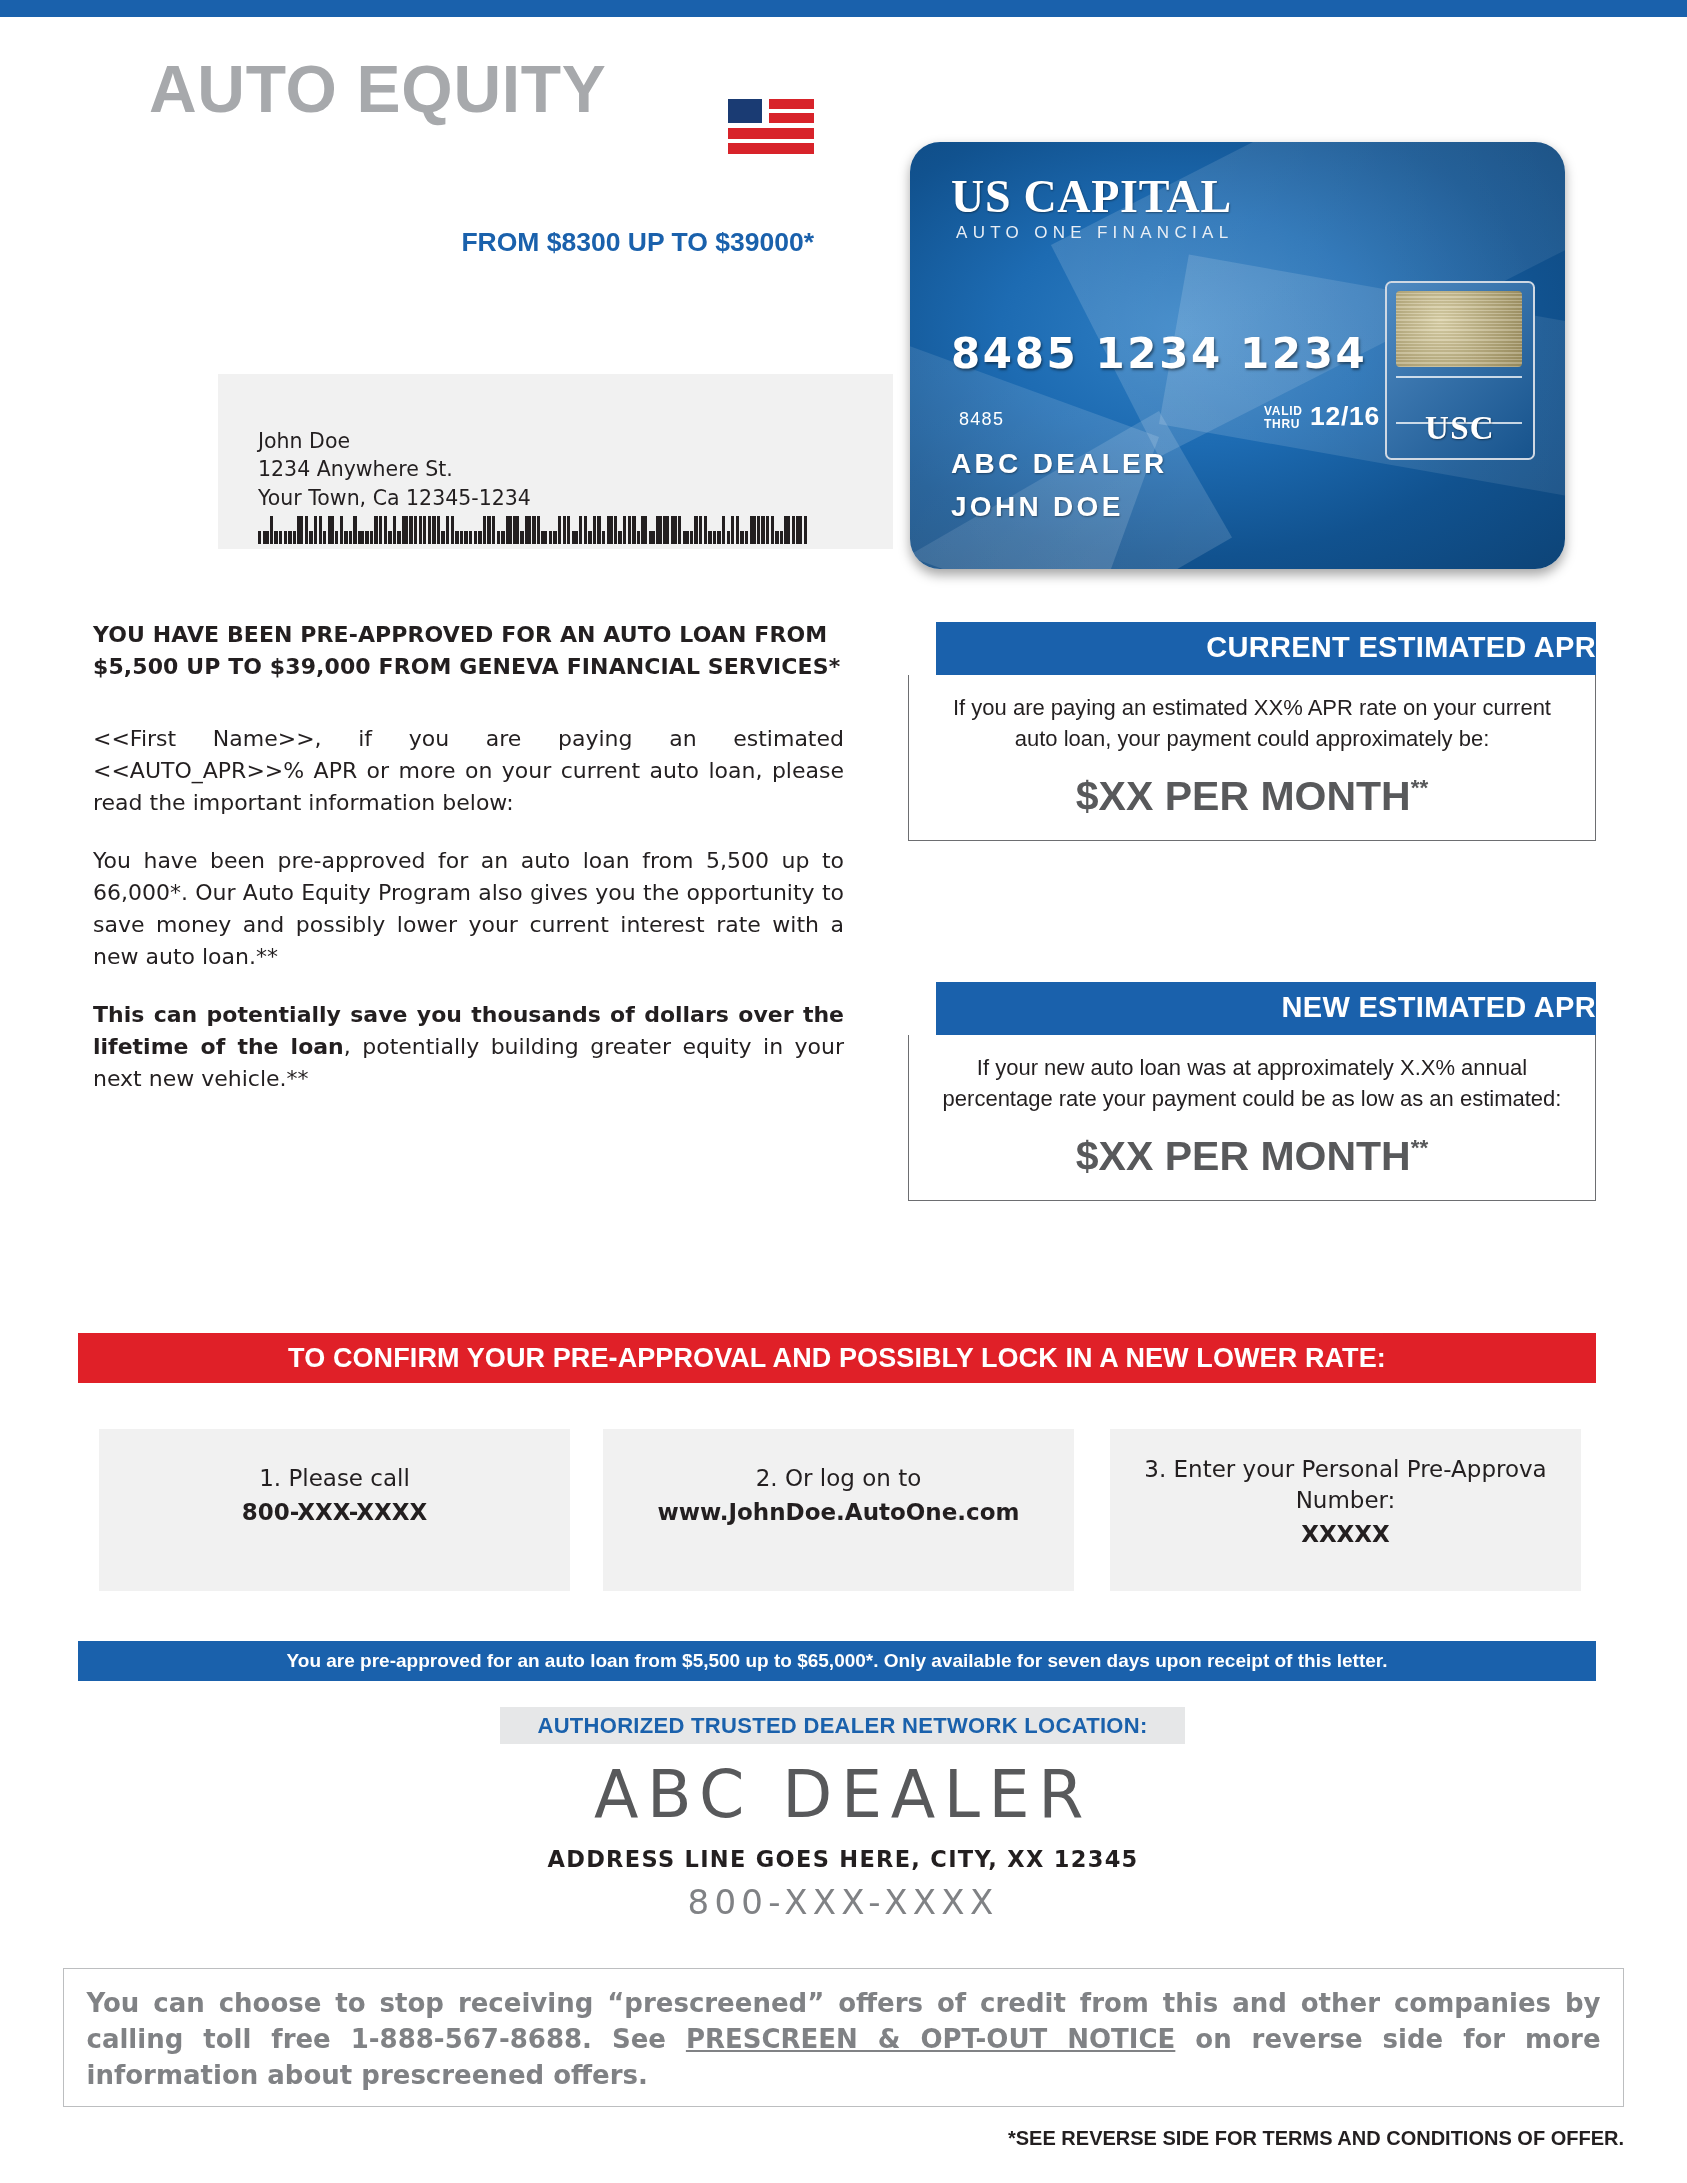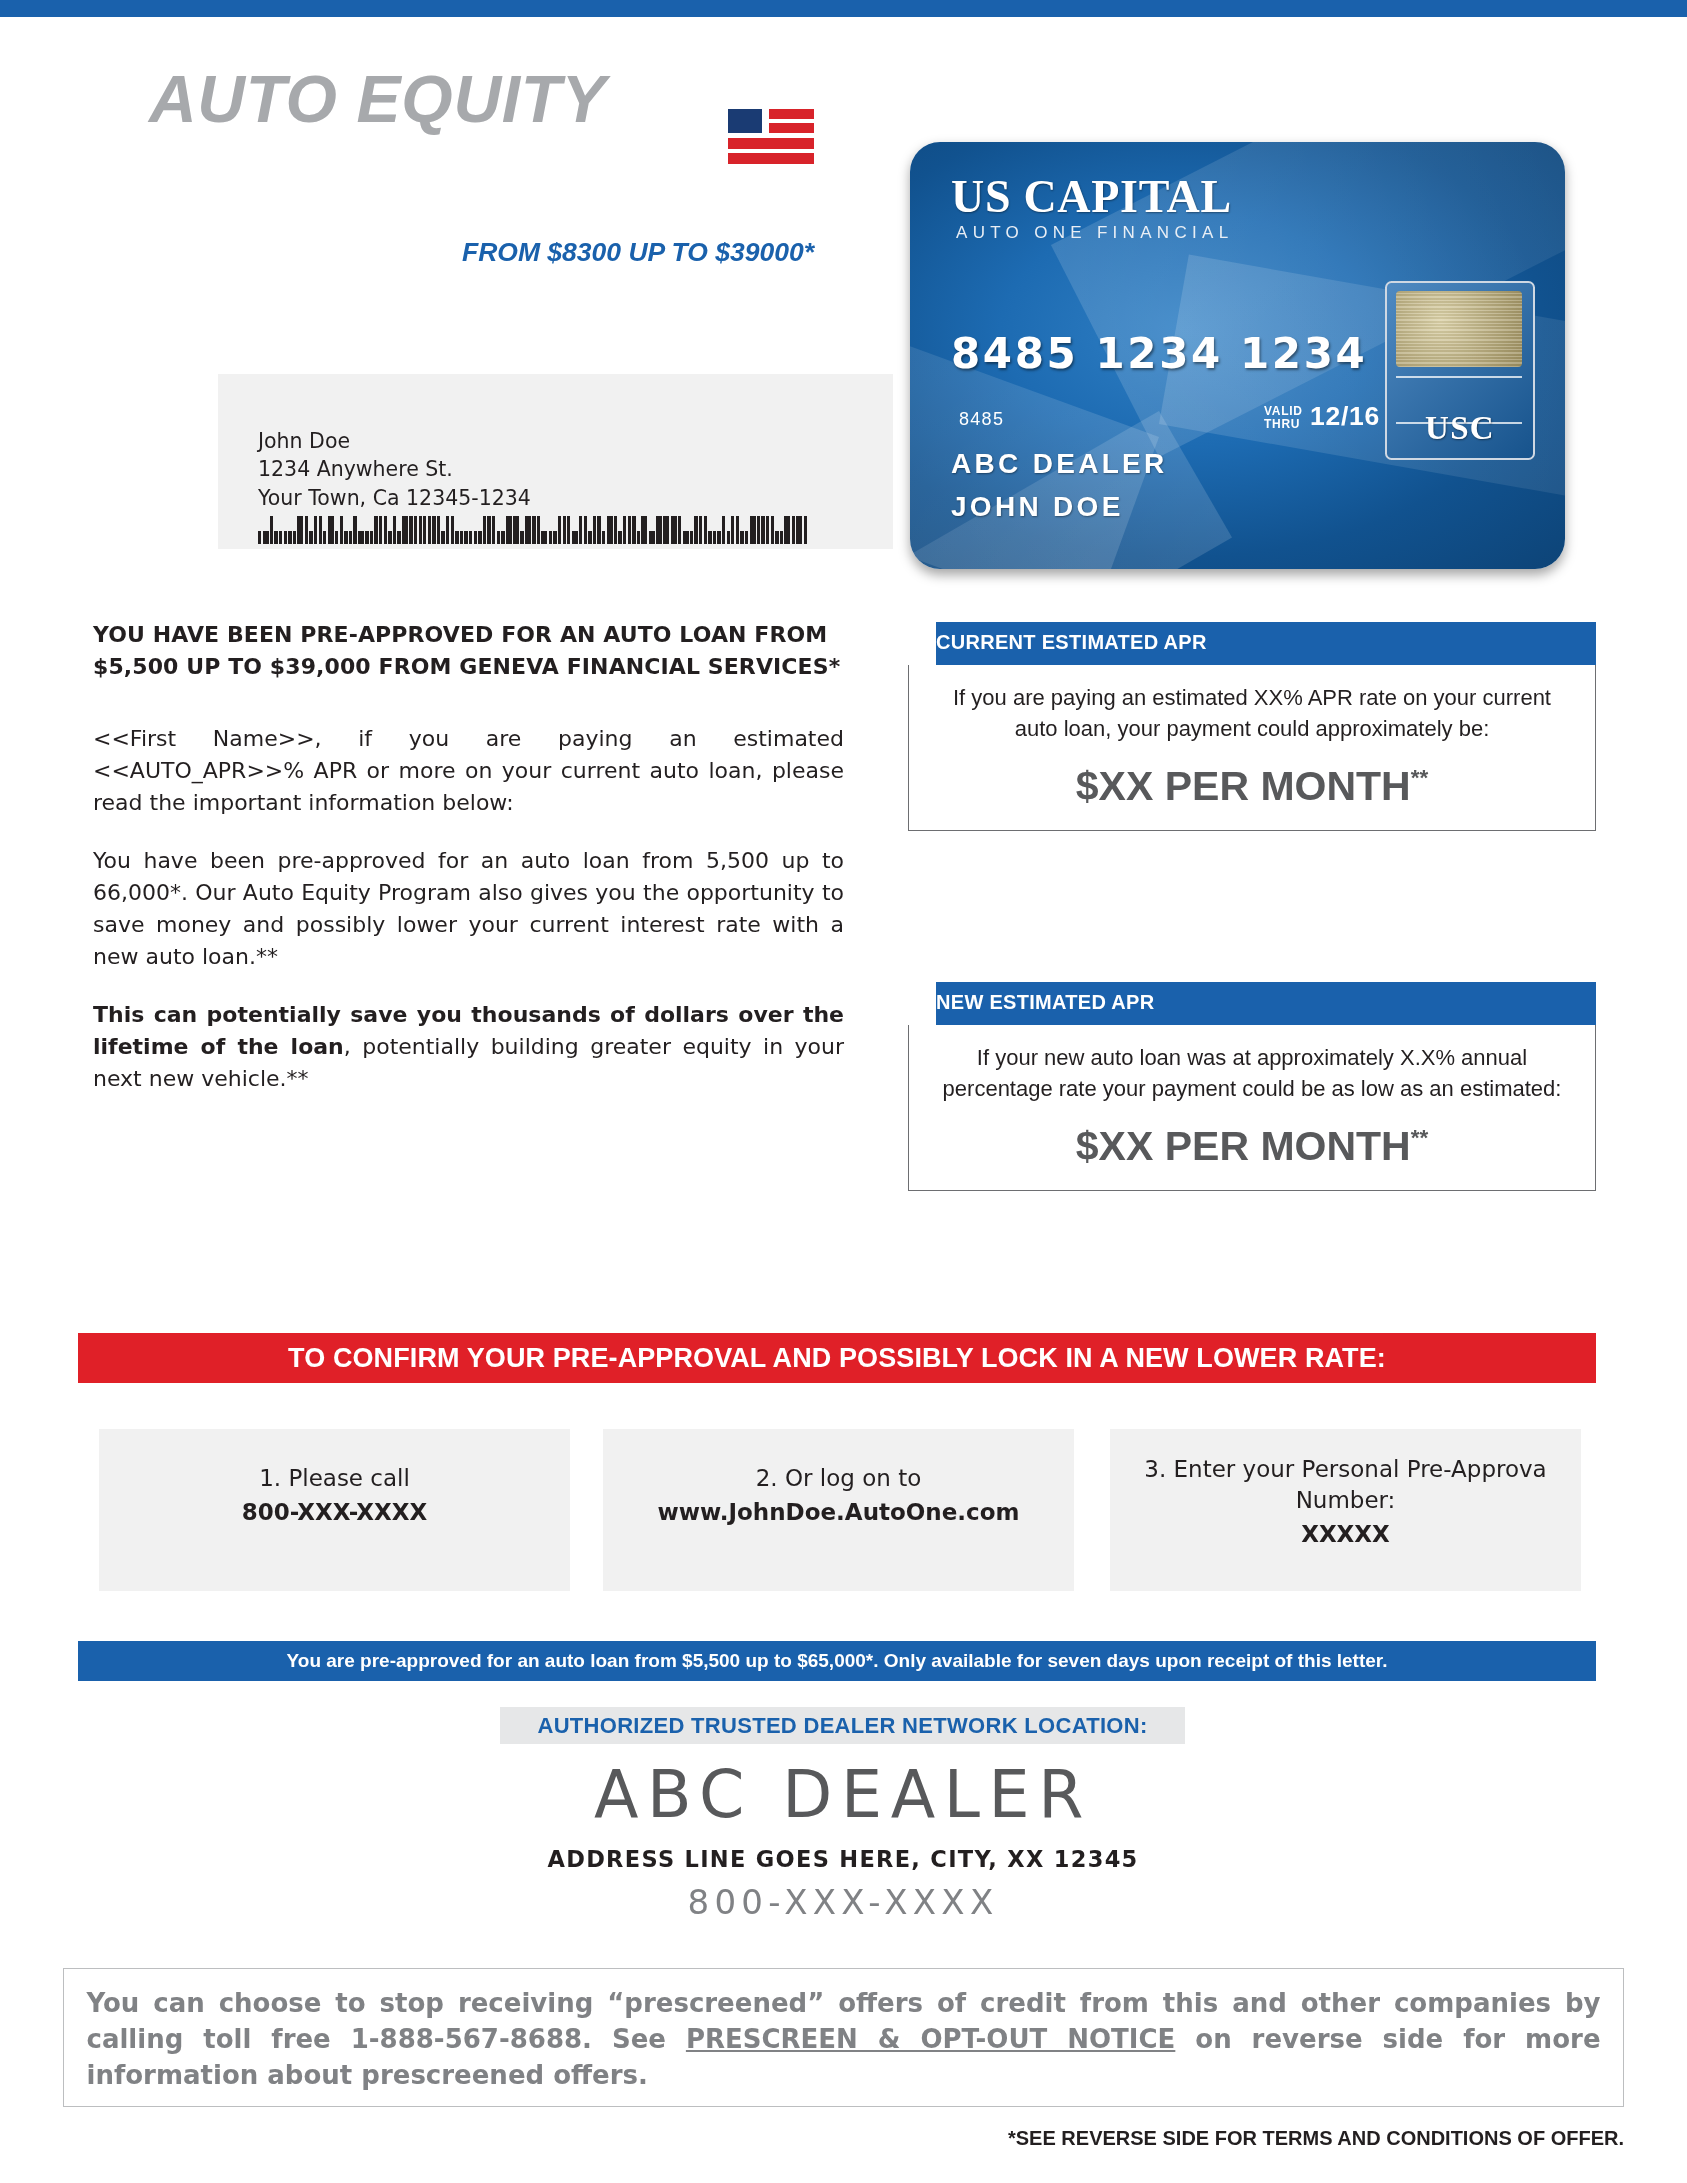--- a/index.html
+++ b/index.html
@@ -25,25 +25,24 @@
     position: absolute;
     top: 0; left: 0;
     width: 1687px;
     height: 17px;
     background: #1a61ac;
   }
 
   
   .header {
     position: absolute;
-    top: 46px;
+    top: 36px;
     left: 0;
     width: 860px;
     height: 278px;
-    font-style: italic;
   }
   .ae-title {
     position: absolute;
     top: 20px;
     left: 149px;
     width: 576px;
     text-align: left;
     font-size: 66px;
     font-weight: bold;
     letter-spacing: 0.7px;
@@ -307,23 +306,23 @@
   
   .panel {
     position: absolute;
     left: 908px;
     width: 688px;
     box-sizing: border-box;
   }
   .panel-hd {
     background: #1a61ac;
     color: #ffffff;
-    font-size: 20px;
-    font-weight: bold;
-    text-align: left;
+    font-size: 29px;
+    font-weight: bold;
+    text-align: right;
     padding: 9.3px 0 10.6px 0;
     letter-spacing: 0.3px;
     margin-left: 28px;
   }
   .panel-bd {
     border: 1.3px solid #6d6e71;
     border-top: none;
     padding: 17px 20px 20px 20px;
     text-align: center;
   }

